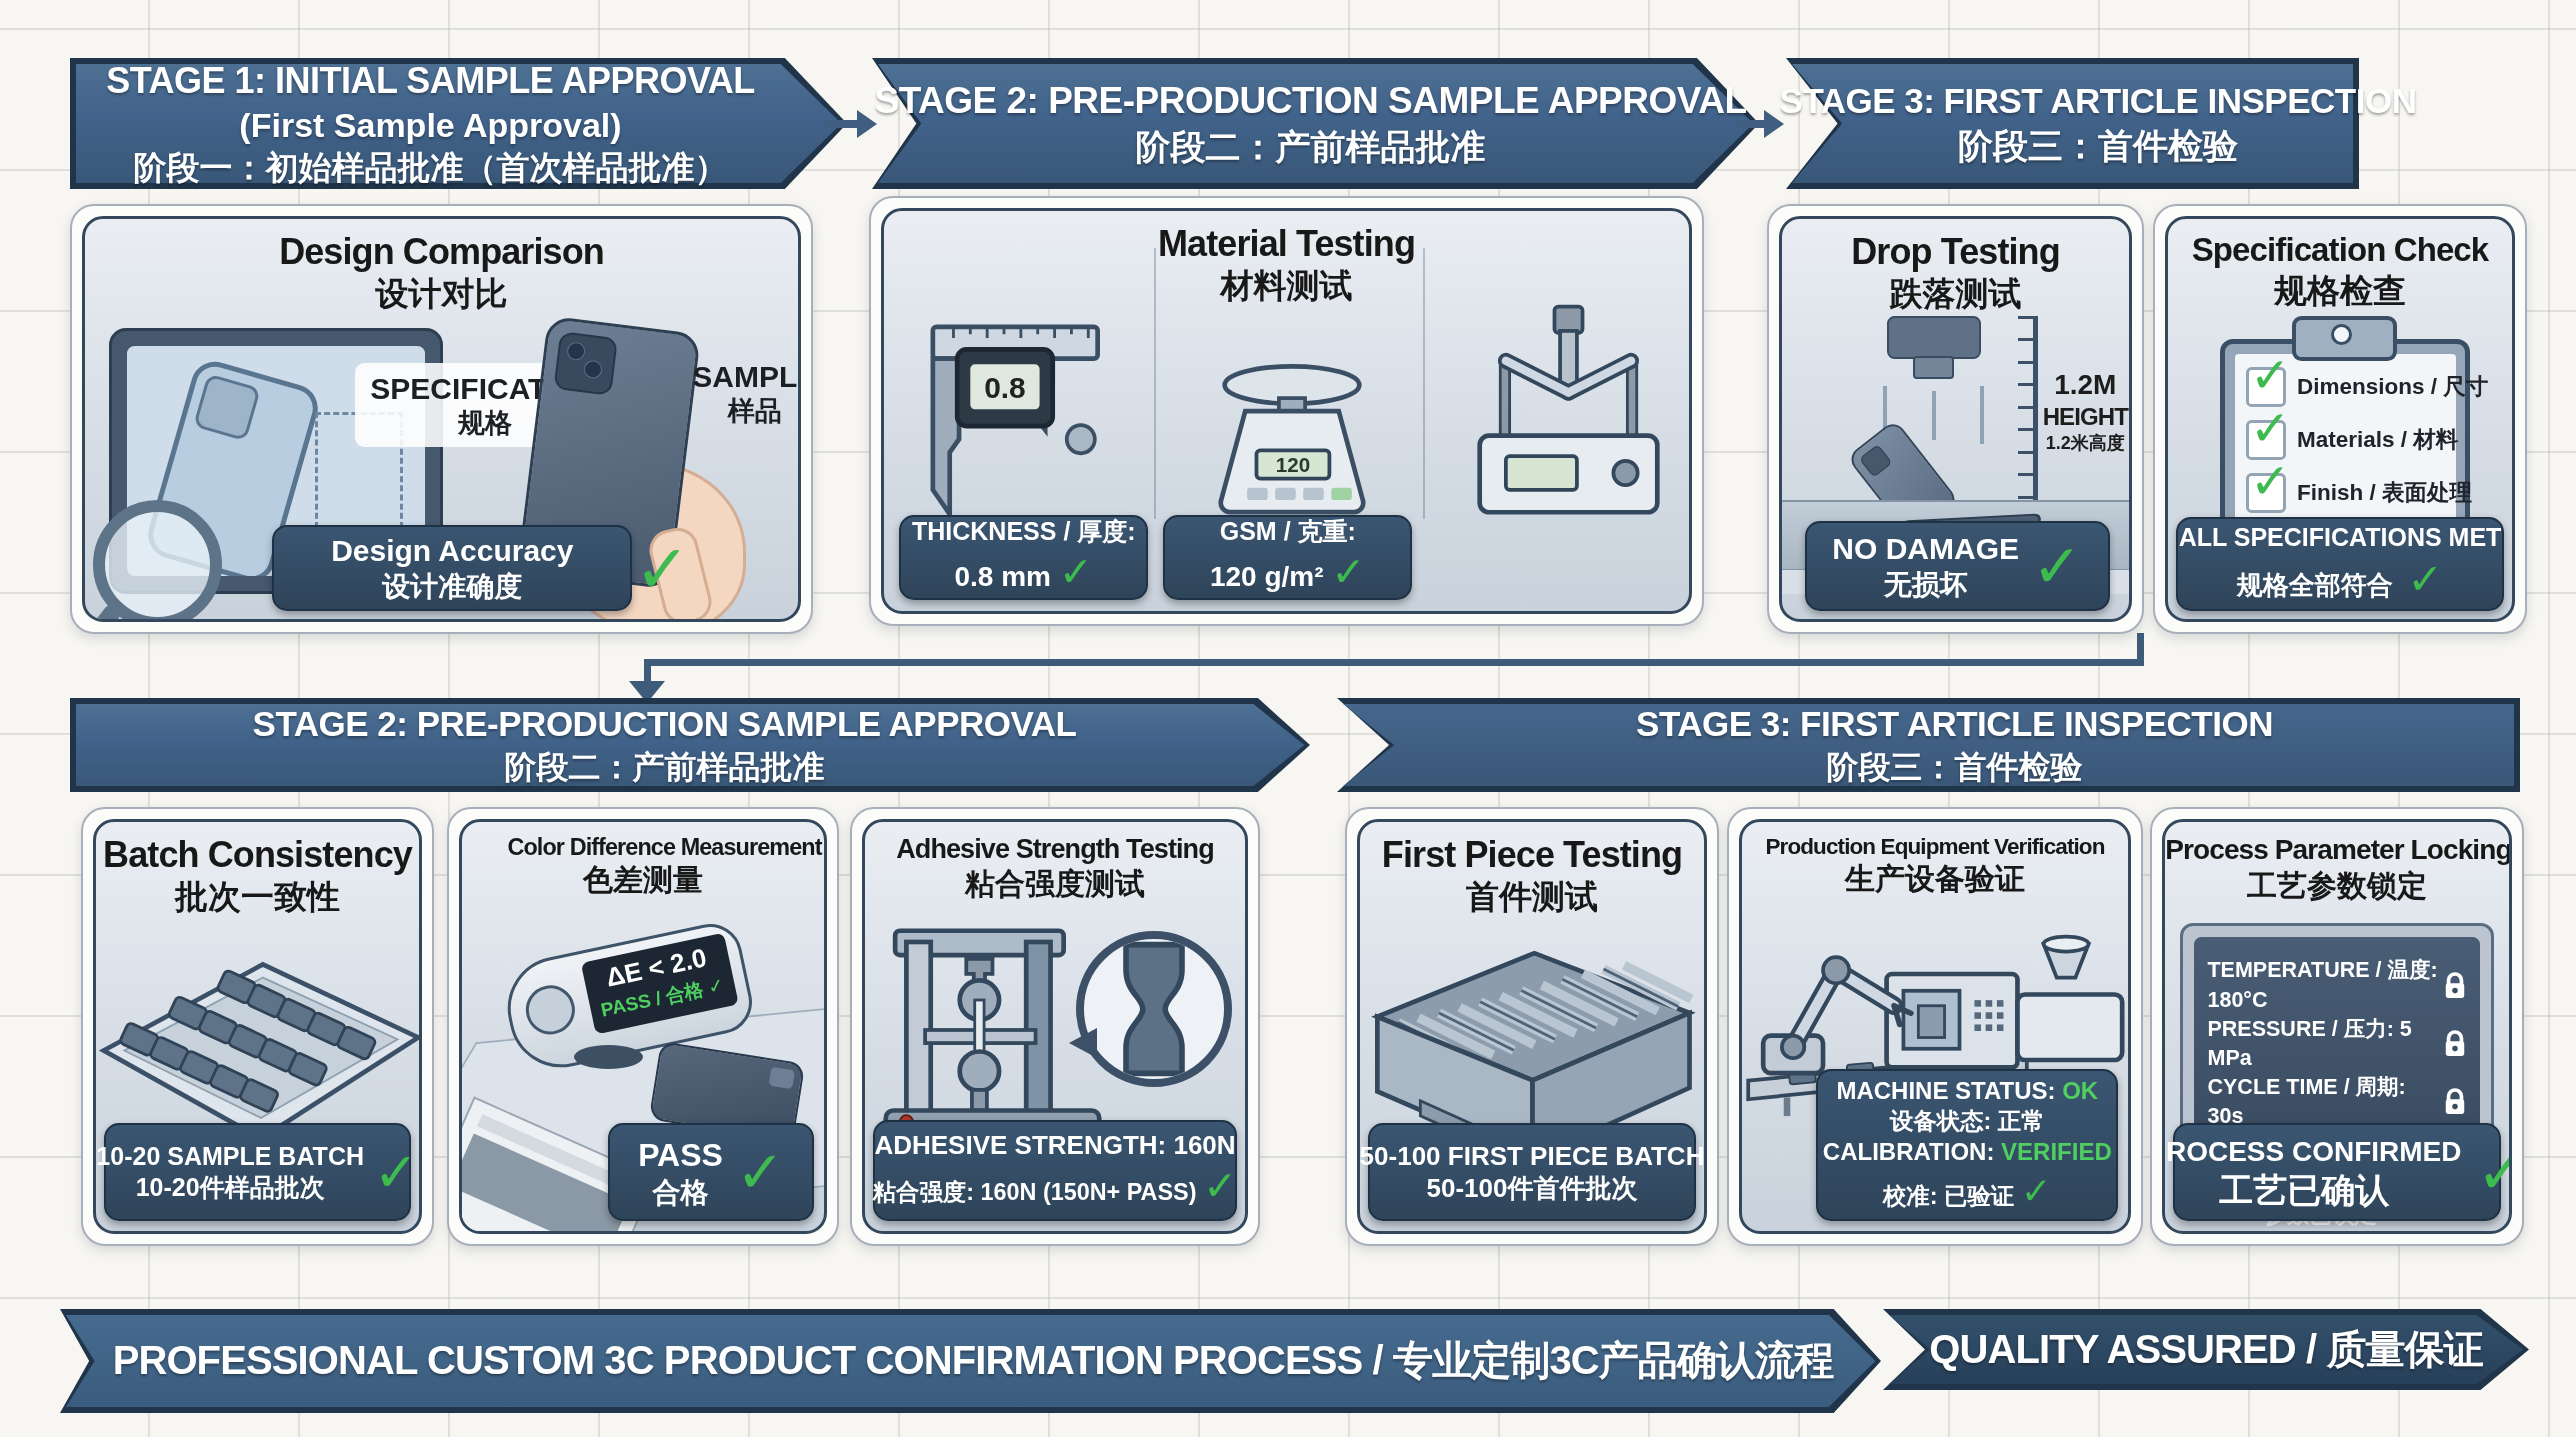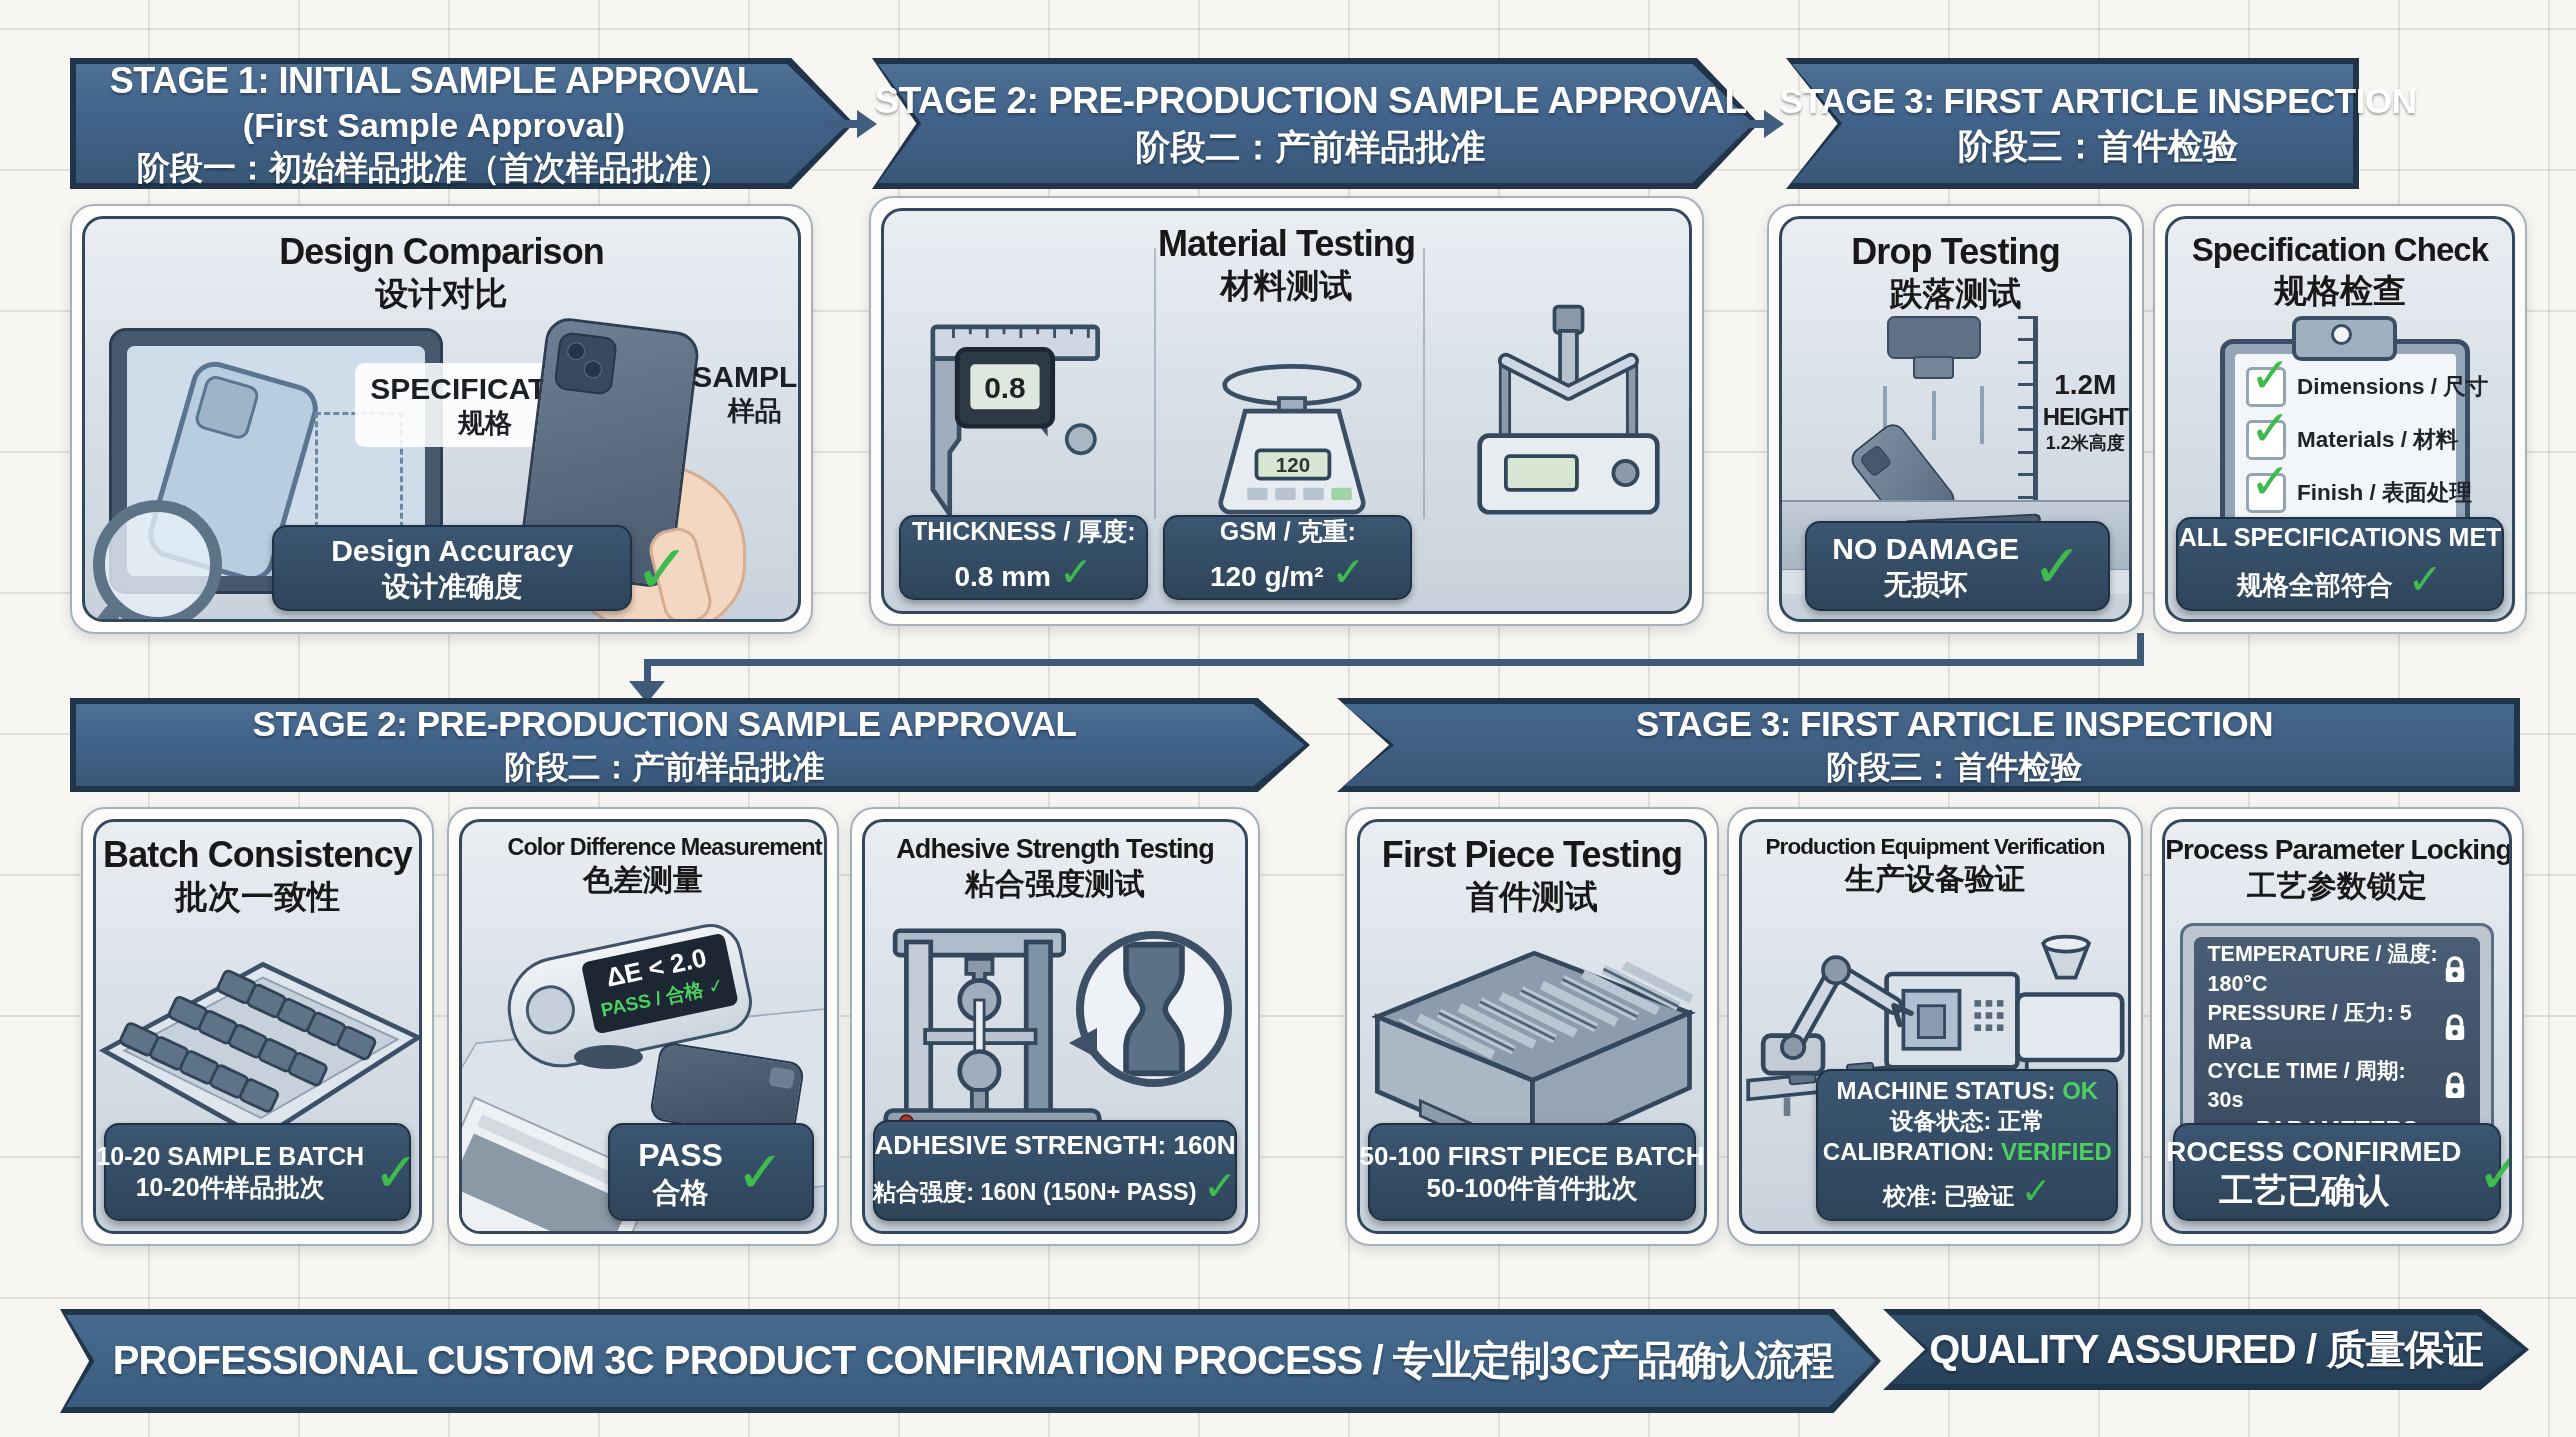--- a/index.html
+++ b/index.html
@@ -46,21 +46,21 @@
   .chk-box .ck{position:absolute;top:-19px;left:0.9px;font-size:49px;line-height:1;}
   .chk-label{font-size:22.5px;font-weight:bold;color:#20242a;white-space:nowrap;}
   .chk-bar{height:5.6px;background:#b3bfca;border-radius:2.8px;}
   
   .scr-row{display:flex;align-items:center;justify-content:space-between;font-size:21.5px;font-weight:bold;color:#fff;line-height:1.35;}
   .lock-svg{flex:0 0 auto;}
 </style>
 </head>
 <body>
 
-<div class="chev" style="left:70px;top:58px;width:777px;height:131px;padding-left:7px;--cp:polygon(0% 0%,92% 0%,100% 50%,92% 100%,0% 100%);">
+<div class="chev" style="left:70px;top:58px;width:777px;height:131px;--cp:polygon(0% 0%,92% 0%,100% 50%,92% 100%,0% 100%);">
   <div class="cp-outer"></div>
   <div class="cp-inner"></div>
   <div class="txt" style="padding-right:56px;">
     <div class="bl-en" style="font-size:36px">STAGE 1: INITIAL SAMPLE APPROVAL</div>
     <div class="bl-en2">(First Sample Approval)</div>
     <div class="bl-zh" style="font-size:33px">阶段一：初始样品批准（首次样品批准）</div>
   </div>
 </div>
 <div class="gap-arrow" style="left:824px;top:120px;width:34px;"></div>
 
@@ -494,21 +494,21 @@
 </div>
 
 <div class="pframe" style="left:2150px;top:807px;width:370px;height:435px;">
  <div class="pinner">
   <div class="p-title">
     <div class="t-en" style="font-size:28px">Process Parameter Locking</div>
     <div class="t-zh" style="font-size:30px">工艺参数锁定</div>
   </div>
 
   <div class="abs" style="left:15px;right:15px;top:101px;height:227px;background:#bcc5cf;border:3.7px solid #5a6e83;border-radius:13px;">
-    <div class="abs" style="inset:11.2px;background:linear-gradient(180deg,#495d75,#3a4c61);border-radius:7.5px;padding:3px 13px;display:flex;flex-direction:column;justify-content:space-between;">
+    <div class="abs" style="inset:11.2px;background:linear-gradient(180deg,#495d75,#3a4c61);border-radius:7.5px;padding:19px 13px;display:flex;flex-direction:column;justify-content:space-between;">
       <div class="scr-row">
         <span><span>TEMPERATURE / 温度:</span><br><span>180°C</span></span>
         <svg class="lock-svg" width="24" height="30" viewBox="0 0 26 32">
               <path d="M6 14 v-4 a7 7 0 0 1 14 0 v4" fill="none" stroke="#fff" stroke-width="4"></path>
               <rect x="3" y="13" width="20" height="16" rx="3" fill="#fff"></rect>
               <circle cx="13" cy="21" r="3" fill="#3a4c61"></circle>
             </svg>
       </div>
       <div class="scr-row">
         <span>PRESSURE / 压力: 5 MPa</span>

